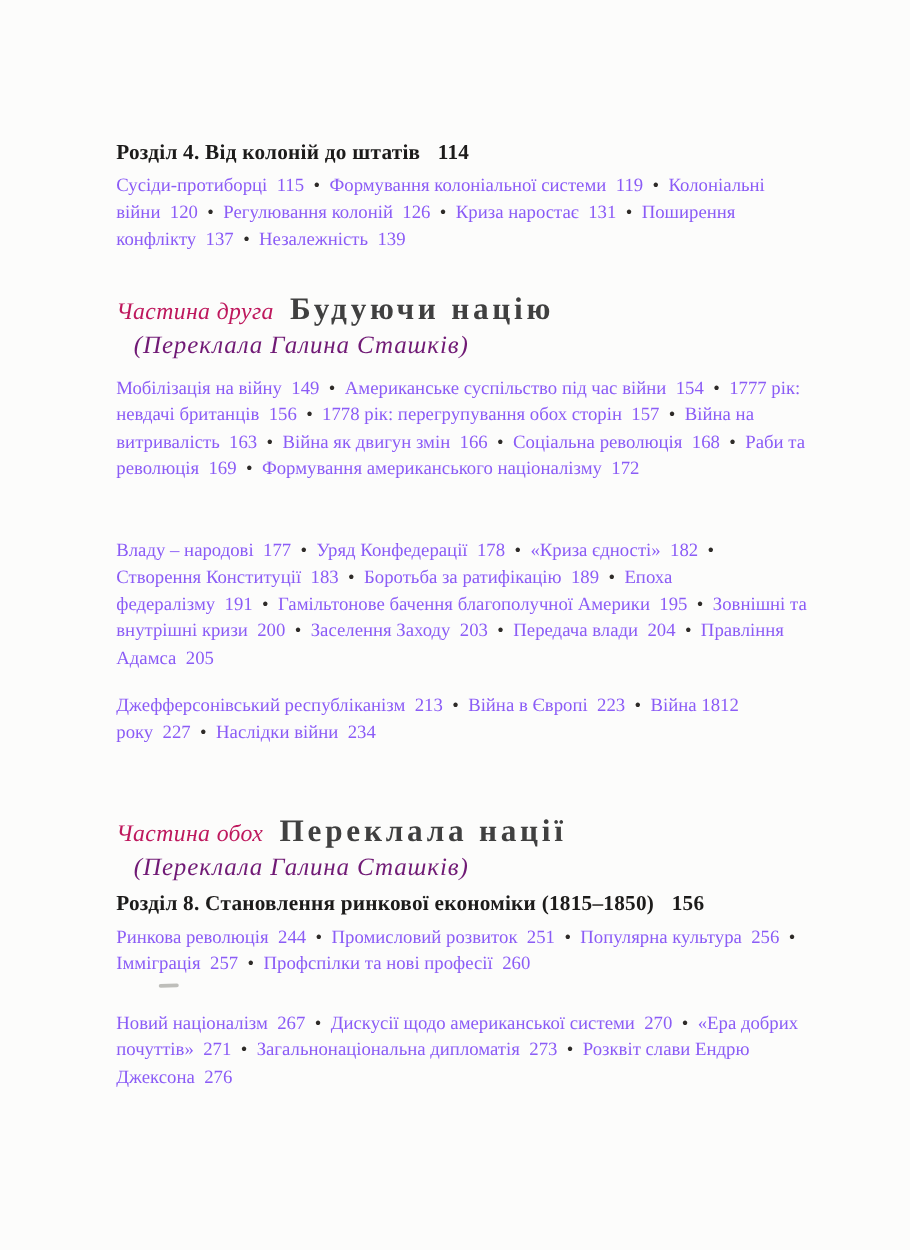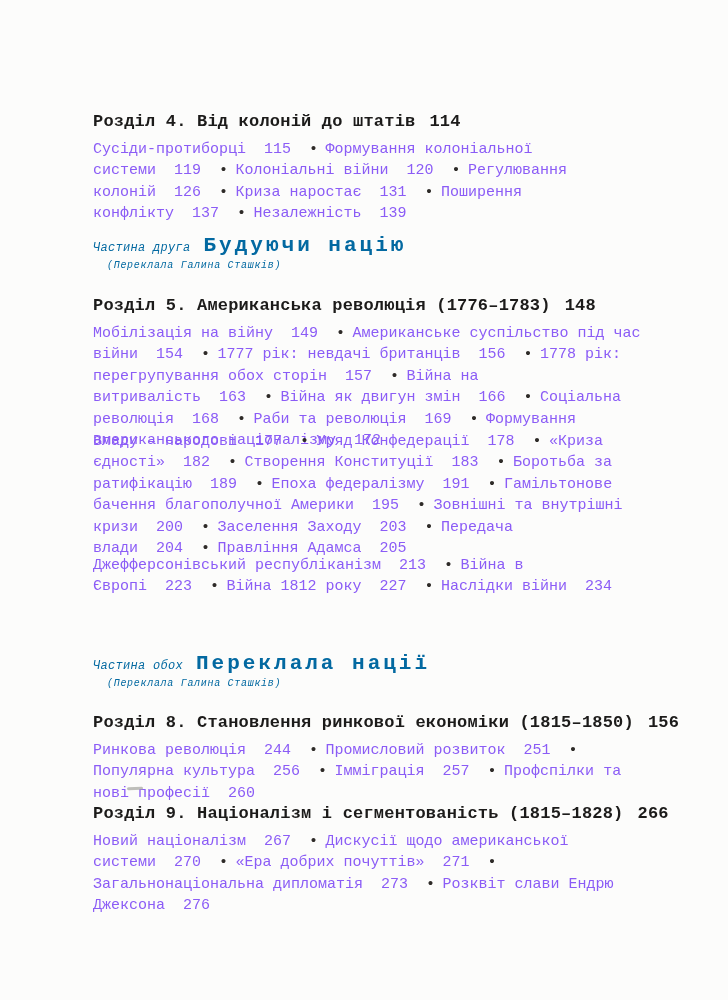--- a/index.html
+++ b/index.html
@@ -6,21 +6,21 @@
     margin: 0;
     padding: 0;
     background: #fcfcfb;
   }
   .page {
     position: relative;
     width: 728px;
     height: 933px;
     background: #fcfcfb;
     overflow: hidden;
-    font-family: Liberation Mono, monospace;
+    font-family: Liberation Serif, serif;
     color: #2e2b28;
   }
   .sec {
     position: absolute;
     left: 93px;
     width: 553px;
   }
   
   .chapter-heading {
     margin: 0;
@@ -40,38 +40,38 @@
     text-align: left;
   }
   .entry { color: #8b5cf6; }
   .sep { color: #2e2b28; }
   
   .part-line {
     white-space: nowrap;
   }
   .part-label {
     font-style: italic;
-    font-size: 12px;
-    color: #0369a1;
+    font-size: 19px;
+    color: #be185d;
     letter-spacing: 0.3px;
   }
   .part-title {
     font-weight: bold;
-    font-size: 21px;
-    color: #0369a1;
+    font-size: 25px;
+    color: #404040;
     letter-spacing: 3px;
     margin-left: 13px;
   }
   .translator {
     margin-top: 3px;
     margin-left: 14px;
     font-style: italic;
-    font-size: 10px;
+    font-size: 20px;
     letter-spacing: 0.7px;
-    color: #0369a1;
+    color: #701a75;
   }
   
   .smudge {
     position: absolute;
     left: 127px;
     top: 787px;
     width: 16px;
     height: 3px;
     background: #aaa9a4;
     border-radius: 2px;
@@ -92,23 +92,20 @@
   </section>
 
   <section class="sec part" style="top: 234px;">
     <div class="part-line">
       <span class="part-label">Частина друга</span><span class="part-title">Будуючи націю</span>
     </div>
     <div class="translator">(Переклала Галина Сташків)</div>
   </section>
 
   <section class="sec chapter" style="top: 295px;">
-    <h2 class="chapter-heading">
-      <span class="ch-title">Розділ 5. Американська революція (1776–1783)</span><span class="ch-page">148</span>
-    </h2>
     <p class="chapter-entries"><span class="entry">Мобілізація на війну&nbsp;&nbsp;149</span><span class="sep">&nbsp;&nbsp;• </span><span class="entry">Американське суспільство під час війни&nbsp;&nbsp;154</span><span class="sep">&nbsp;&nbsp;• </span><span class="entry">1777 рік: невдачі британців&nbsp;&nbsp;156</span><span class="sep">&nbsp;&nbsp;• </span><span class="entry">1778 рік: перегрупування обох сторін&nbsp;&nbsp;157</span><span class="sep">&nbsp;&nbsp;• </span><span class="entry">Війна на витривалість&nbsp;&nbsp;163</span><span class="sep">&nbsp;&nbsp;• </span><span class="entry">Війна як двигун змін&nbsp;&nbsp;166</span><span class="sep">&nbsp;&nbsp;• </span><span class="entry">Соціальна революція&nbsp;&nbsp;168</span><span class="sep">&nbsp;&nbsp;• </span><span class="entry">Раби та революція&nbsp;&nbsp;169</span><span class="sep">&nbsp;&nbsp;• </span><span class="entry">Формування американського націоналізму&nbsp;&nbsp;172</span></p>
   </section>
 
   <section class="sec chapter" style="top: 425px;">
     <p class="chapter-entries"><span class="entry">Владу – народові&nbsp;&nbsp;177</span><span class="sep">&nbsp;&nbsp;• </span><span class="entry">Уряд Конфедерації&nbsp;&nbsp;178</span><span class="sep">&nbsp;&nbsp;• </span><span class="entry">«Криза єдності»&nbsp;&nbsp;182</span><span class="sep">&nbsp;&nbsp;• </span><span class="entry">Створення Конституції&nbsp;&nbsp;183</span><span class="sep">&nbsp;&nbsp;• </span><span class="entry">Боротьба за ратифікацію&nbsp;&nbsp;189</span><span class="sep">&nbsp;&nbsp;• </span><span class="entry">Епоха федералізму&nbsp;&nbsp;191</span><span class="sep">&nbsp;&nbsp;• </span><span class="entry">Гамільтонове бачення благополучної Америки&nbsp;&nbsp;195</span><span class="sep">&nbsp;&nbsp;• </span><span class="entry">Зовнішні та внутрішні кризи&nbsp;&nbsp;200</span><span class="sep">&nbsp;&nbsp;• </span><span class="entry">Заселення Заходу&nbsp;&nbsp;203</span><span class="sep">&nbsp;&nbsp;• </span><span class="entry">Передача влади&nbsp;&nbsp;204</span><span class="sep">&nbsp;&nbsp;• </span><span class="entry">Правління Адамса&nbsp;&nbsp;205</span></p>
   </section>
 
   <section class="sec chapter" style="top: 549px;">
     <p class="chapter-entries"><span class="entry">Джефферсонівський республіканізм&nbsp;&nbsp;213</span><span class="sep">&nbsp;&nbsp;• </span><span class="entry">Війна в Європі&nbsp;&nbsp;223</span><span class="sep">&nbsp;&nbsp;• </span><span class="entry">Війна 1812 року&nbsp;&nbsp;227</span><span class="sep">&nbsp;&nbsp;• </span><span class="entry">Наслідки війни&nbsp;&nbsp;234</span></p>
   </section>
@@ -121,20 +118,17 @@
   </section>
 
   <section class="sec chapter" style="top: 712px;">
     <h2 class="chapter-heading">
       <span class="ch-title">Розділ 8. Становлення ринкової економіки (1815–1850)</span><span class="ch-page">156</span>
     </h2>
     <p class="chapter-entries"><span class="entry">Ринкова революція&nbsp;&nbsp;244</span><span class="sep">&nbsp;&nbsp;• </span><span class="entry">Промисловий розвиток&nbsp;&nbsp;251</span><span class="sep">&nbsp;&nbsp;• </span><span class="entry">Популярна культура&nbsp;&nbsp;256</span><span class="sep">&nbsp;&nbsp;• </span><span class="entry">Імміграція&nbsp;&nbsp;257</span><span class="sep">&nbsp;&nbsp;• </span><span class="entry">Профспілки та нові професії&nbsp;&nbsp;260</span></p>
   </section>
 
   <section class="sec chapter" style="top: 803px;">
-    <h2 class="chapter-heading">
-      <span class="ch-title">Розділ 9. Націоналізм і сегментованість (1815–1828)</span><span class="ch-page">266</span>
-    </h2>
     <p class="chapter-entries"><span class="entry">Новий націоналізм&nbsp;&nbsp;267</span><span class="sep">&nbsp;&nbsp;• </span><span class="entry">Дискусії щодо американської системи&nbsp;&nbsp;270</span><span class="sep">&nbsp;&nbsp;• </span><span class="entry">«Ера добрих почуттів»&nbsp;&nbsp;271</span><span class="sep">&nbsp;&nbsp;• </span><span class="entry">Загальнонаціональна дипломатія&nbsp;&nbsp;273</span><span class="sep">&nbsp;&nbsp;• </span><span class="entry">Розквіт слави Ендрю Джексона&nbsp;&nbsp;276</span></p>
   </section>
 </div>
   <div class="smudge"></div>
 </div>
 
 </body></html>

